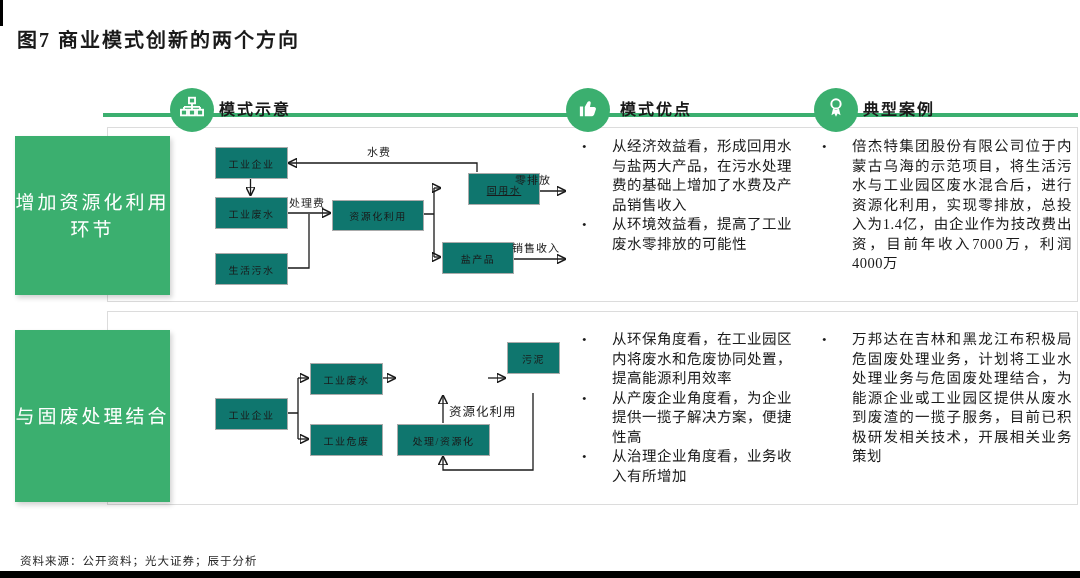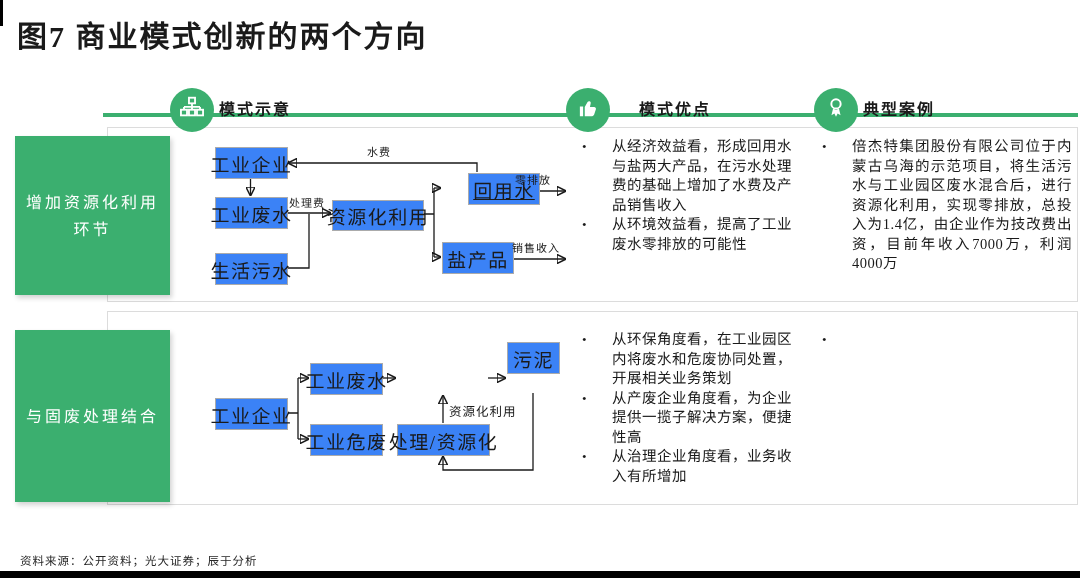--- a/index.html
+++ b/index.html
@@ -4,45 +4,45 @@
 <style>
   html,body{margin:0;padding:0;background:#fff;}
   .canvas{
     position:relative;width:1080px;height:578px;background:#fff;overflow:hidden;
     font-family:"Liberation Serif","DejaVu Serif",serif;color:#1a1a1a;
   }
   
   .edge-tick{position:absolute;left:0;top:0;width:3px;height:26px;background:#000;}
   .bottom-bar{position:absolute;left:0;top:571px;width:1080px;height:7px;background:#000;}
   
-  .title{position:absolute;left:17px;top:12px;font-size:30px;font-weight:bold;letter-spacing:2px;white-space:nowrap;}
+  .title{position:absolute;left:17px;top:24px;font-size:20px;font-weight:bold;letter-spacing:2px;white-space:nowrap;}
   
   .header-line{position:absolute;left:103px;top:113px;width:975px;height:4px;background:#3BAF6F;z-index:2;}
   .hicon{position:absolute;top:88px;width:44px;height:44px;border-radius:50%;background:#3BAF6F;
     display:flex;align-items:center;justify-content:center;z-index:3;}
   .hicon.i1{left:170px;} .hicon.i2{left:566px;} .hicon.i3{left:814px;}
   .hlabel{position:absolute;top:96px;font-size:16px;font-weight:600;letter-spacing:2px;z-index:3;white-space:nowrap;}
-  .hlabel.l1{left:219px;} .hlabel.l2{left:639px;} .hlabel.l3{left:863px;}
+  .hlabel.l1{left:219px;} .hlabel.l2{left:620px;} .hlabel.l3{left:863px;}
   
   .rowbox{position:absolute;left:107px;width:969px;background:#fff;border:1px solid #dcdcdc;z-index:1;}
   .rowbox.r1{top:127px;height:173px;}
   .rowbox.r2{top:311px;height:192px;}
   
   .rowlabel{position:absolute;left:15px;width:155px;background:#3BAF6F;color:#fff;z-index:4;
     display:flex;align-items:center;justify-content:center;text-align:center;
-    font-size:16px;letter-spacing:3px;line-height:27px;white-space:pre-line;
+    font-size:19px;letter-spacing:3px;line-height:27px;white-space:pre-line;
     box-shadow:2px 3px 5px rgba(0,0,0,0.18);}
   .rowlabel.r1{top:136px;height:159px;}
   .rowlabel.r2{top:330px;height:172px;}
   
   .connectors{position:absolute;left:0;top:0;width:1080px;height:578px;z-index:5;pointer-events:none;}
   .connectors path{stroke:#1a1a1a;stroke-width:1.3;fill:none;}
-  .node{position:absolute;background:#3b82f6;border:1px solid #ababab;z-index:6;
+  .node{position:absolute;background:#0f766e;border:1px solid #ababab;z-index:6;
     display:flex;align-items:center;justify-content:center;
-    font-size:19px;letter-spacing:1.5px;white-space:nowrap;}
+    font-size:10px;letter-spacing:1.5px;white-space:nowrap;}
   .edgelabel{position:absolute;z-index:6;font-size:11px;letter-spacing:1px;white-space:nowrap;}
   
   .n-ie1{left:215px;top:147px;width:71px;height:30px;}
   .n-iw1{left:215px;top:197px;width:71px;height:30px;}
   .n-ds1{left:215px;top:253px;width:71px;height:30px;}
   .n-ru1{left:332px;top:200px;width:90px;height:29px;}
   .n-rw1{left:468px;top:173px;width:70px;height:30px;text-decoration:underline;}
   .n-sp1{left:442px;top:242px;width:70px;height:30px;}
   .el-waterfee{left:367px;top:143px;}
   .el-treatfee{left:289px;top:194px;}
@@ -180,34 +180,35 @@
   <div class="bullets cas row1">
     <div class="bitem">
       <span class="dot">•</span>
       <p>倍杰特集团股份有限公司位于内蒙古乌海的示范项目，将生活污水与工业园区废水混合后，进行资源化利用，实现零排放，总投入为1.4亿，由企业作为技改费出资，目前年收入7000万，利润4000万</p>
     </div>
   </div>
 
   <div class="bullets adv row2">
     <div class="bitem">
       <span class="dot">•</span>
-      <p>从环保角度看，在工业园区内将废水和危废协同处置，开展相关业务策划</p>
+      <p>从环保角度看，在工业园区内将废水和危废协同处置，提高能源利用效率</p>
     </div>
     <div class="bitem">
       <span class="dot">•</span>
       <p>从产废企业角度看，为企业提供一揽子解决方案，便捷性高</p>
     </div>
     <div class="bitem">
       <span class="dot">•</span>
       <p>从治理企业角度看，业务收入有所增加</p>
     </div>
   </div>
 
   <div class="bullets cas row2">
     <div class="bitem">
       <span class="dot">•</span>
+      <p>万邦达在吉林和黑龙江布积极局危固废处理业务，计划将工业水处理业务与危固废处理结合，为能源企业或工业园区提供从废水到废渣的一揽子服务，目前已积极研发相关技术，开展相关业务策划</p>
     </div>
   </div>
 
   <div class="footer">资料来源：公开资料；光大证券；辰于分析</div>
   <div class="bottom-bar"></div>
 
 </div>
 
 </body></html>

